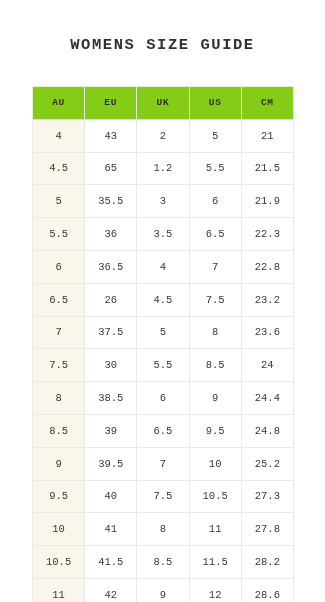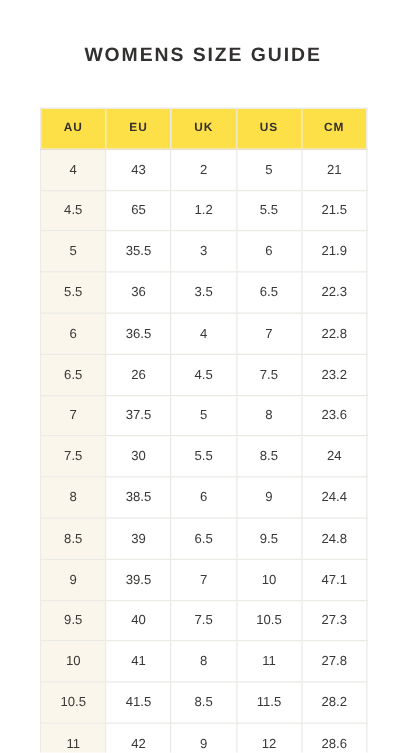--- a/index.html
+++ b/index.html
@@ -13,20 +13,21 @@
     font-family: "Liberation Sans", sans-serif;
     -webkit-font-smoothing: antialiased;
     overflow: hidden;
   }
 
   .page {
     position: relative;
     width: 325px;
     height: 602px;
     box-sizing: border-box;
+    font-family: Liberation Mono, monospace;
   }
 
   .page-title {
     position: absolute;
     top: 36px;
     left: 0;
     width: 325px;
     text-align: center;
     font-size: 15.5px;
     font-weight: bold;
@@ -60,21 +61,21 @@
     text-align: center;
     vertical-align: middle;
     border: 1px solid #eceae5;
     padding: 0;
     color: #3a3836;
     font-size: 10.5px;
     font-weight: normal;
   }
 
   table.size-table thead th {
-    background: #fde047;
+    background: #84cc16;
     font-weight: bold;
     font-size: 9.5px;
     letter-spacing: 0.75px;
     color: #332f2c;
     border-bottom-color: #e6ddcb;
   }
 
   table.size-table tbody td.col-au {
     background: #fbf6ec;
     color: #3a3836;
@@ -178,21 +179,21 @@
             <td>39</td>
             <td>6.5</td>
             <td>9.5</td>
             <td>24.8</td>
           </tr>
           <tr>
             <td class="col-au">9</td>
             <td>39.5</td>
             <td>7</td>
             <td>10</td>
-            <td>47.1</td>
+            <td>25.2</td>
           </tr>
           <tr>
             <td class="col-au">9.5</td>
             <td>40</td>
             <td>7.5</td>
             <td>10.5</td>
             <td>27.3</td>
           </tr>
           <tr>
             <td class="col-au">10</td>

